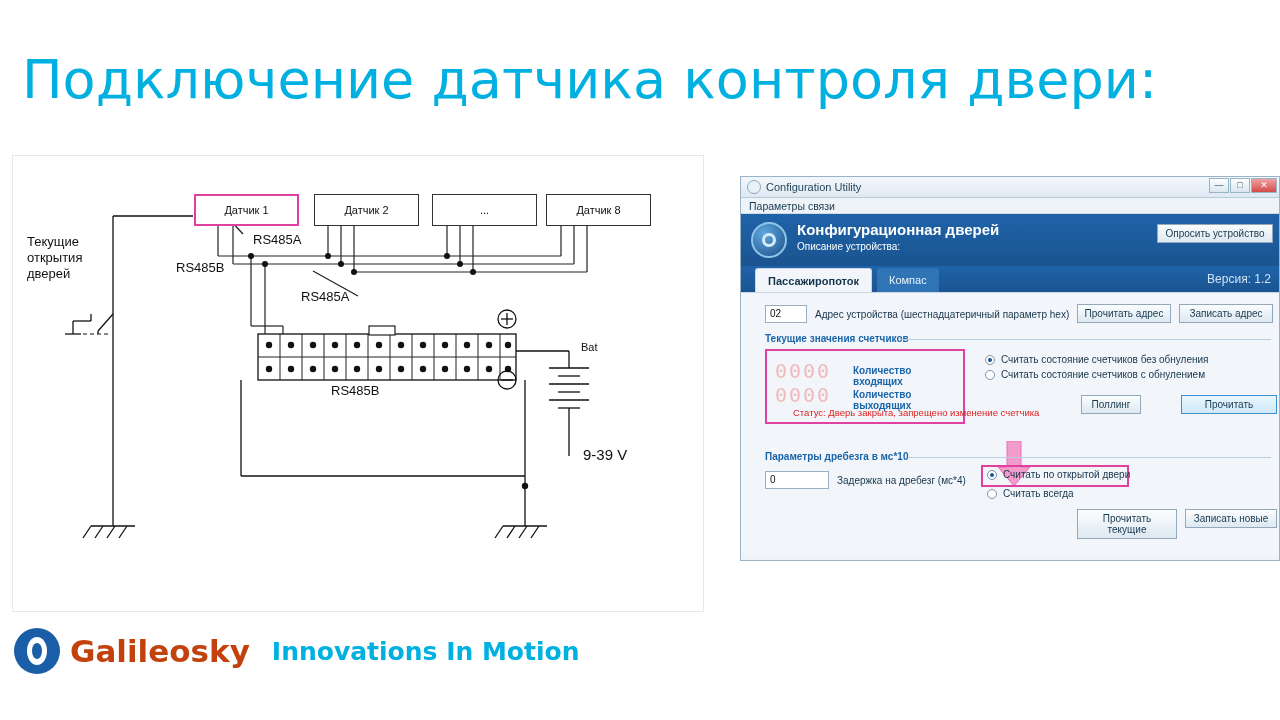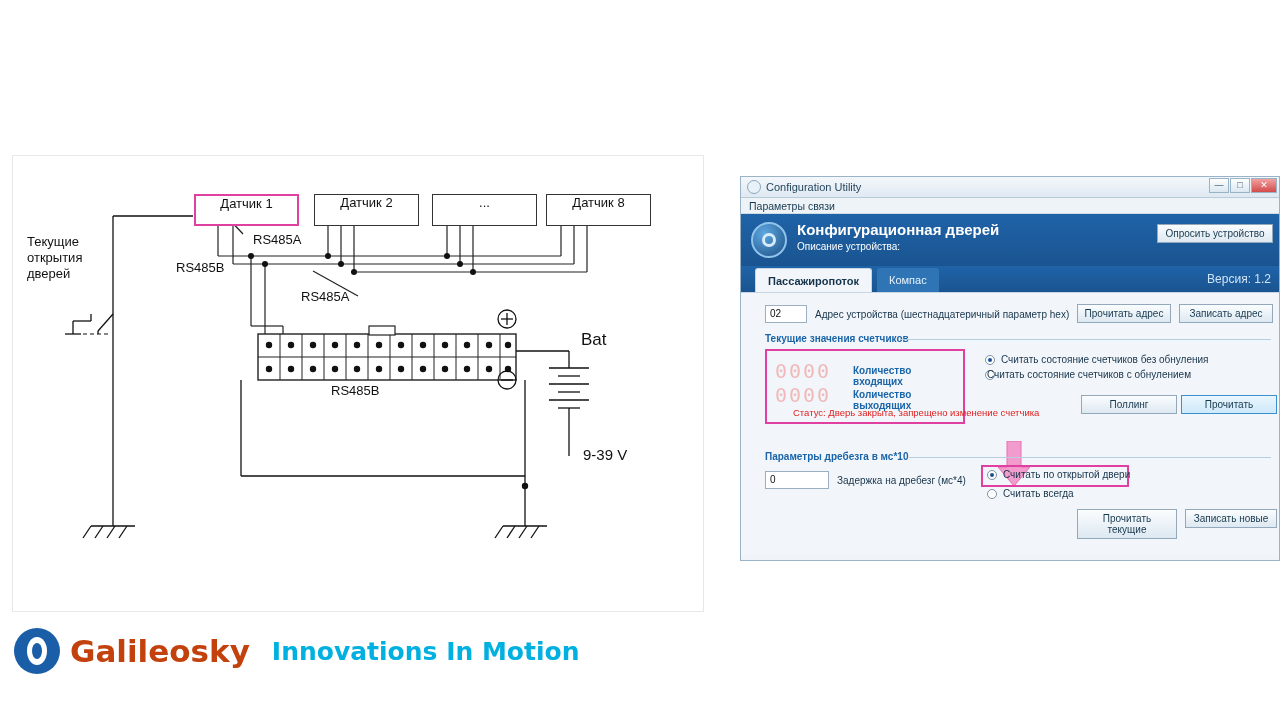--- a/index.html
+++ b/index.html
@@ -50,24 +50,24 @@
     position: absolute;
     font-family: "Liberation Sans", sans-serif;
     font-size: 13px;
     color: #111;
     white-space: nowrap;
   }
   .sensor-box {
     position: absolute;
     border: 1px solid #333;
     background: #fff;
-    font-size: 13px;
+    font-size: 11px;
     color: #111;
     display: flex;
-    align-items: flex-start;
+    align-items: center;
     justify-content: center;
     box-sizing: border-box;
   }
   .sensor-box.highlight {
     border: 2px solid #e040a0;
   }
 
   
   .app-window {
     position: absolute;
@@ -375,20 +375,21 @@
     font-weight: bold;
     margin-left: 22px;
     font-family: "DejaVu Sans", sans-serif;
   }
 </style>
 </head>
 <body>
 
 <div class="slide">
 
+  <div class="slide-title">Подключение датчика контроля двери:</div>
 
   <div class="diagram-panel">
 
     <svg class="diagram-svg" width="690" height="455">
 
       <g stroke="#222" stroke-width="1.2" fill="none">
 
         <line x1="205" y1="70" x2="205" y2="100"></line>
         <line x1="220" y1="70" x2="220" y2="108"></line>
 
@@ -558,21 +559,21 @@
 
     <div class="dlabel" style="left:14px; top:78px;">Текущие</div>
     <div class="dlabel" style="left:14px; top:94px;">открытия</div>
     <div class="dlabel" style="left:14px; top:110px;">дверей</div>
 
     <div class="dlabel" style="left:240px; top:76px;">RS485A</div>
     <div class="dlabel" style="left:163px; top:104px;">RS485B</div>
     <div class="dlabel" style="left:288px; top:133px;">RS485A</div>
     <div class="dlabel" style="left:318px; top:227px;">RS485B</div>
 
-    <div class="dlabel" style="left:568px; top:174px; font-size:17px;">Bat</div>
+    <div class="dlabel" style="left:568px; top:185px; font-size:11px;">Bat</div>
     <div class="dlabel" style="left:570px; top:290px; font-size:15px;">9-39 V</div>
   </div>
 
   <div class="app-window">
 
     <div class="titlebar">
       <span class="tb-icon"></span>
       <span class="tb-text">Configuration Utility</span>
       <div class="winbtns">
         <div class="winbtn">—</div>
@@ -612,23 +613,23 @@
         <div class="seg" style="left:8px; top:8px;">0000</div>
         <div class="seg" style="left:8px; top:32px;">0000</div>
         <div class="cnt-lbl" style="left:86px; top:14px;">Количество входящих</div>
         <div class="cnt-lbl" style="left:86px; top:38px;">Количество выходящих</div>
         <div class="status-line">Статус: Дверь закрыта, запрещено изменение счетчика</div>
       </div>
 
       <span class="radio on" style="left:244px; top:62px;"></span>
       <div class="lbl" style="left:260px; top:61px;">Считать состояние счетчиков без обнуления</div>
       <span class="radio" style="left:244px; top:77px;"></span>
-      <div class="lbl" style="left:246px; top:76px;">Считать состояние счетчиков с обнулением</div>
-
-      <div class="btn" style="position:absolute; left:340px; top:102px; width:96px;">Поллинг</div>
+      <div class="lbl" style="left:260px; top:76px;">Считать состояние счетчиков с обнулением</div>
+
+      <div class="btn" style="position:absolute; left:340px; top:102px; width:60px;">Поллинг</div>
       <div class="btn" style="position:absolute; left:440px; top:102px; width:96px; border:1px solid #3a8fd0; background:linear-gradient(to bottom,#e9f6fd,#cfe9fa);">Прочитать</div>
 
       <svg class="arrow-pink" viewBox="0 0 34 46">
         <polygon points="10,0 24,0 24,26 33,26 17,45 1,26 10,26" fill="#f29ccd" stroke="#e76fb4" stroke-width="1"></polygon>
       </svg>
 
       <div class="grp-title" style="left:24px; top:158px;">Параметры дребезга в мс*10</div>
       <div class="grp-line" style="left:168px; top:164px; width:362px;"></div>
 
       <div class="tf" style="left:24px; top:178px; width:64px; height:18px;">0</div>

